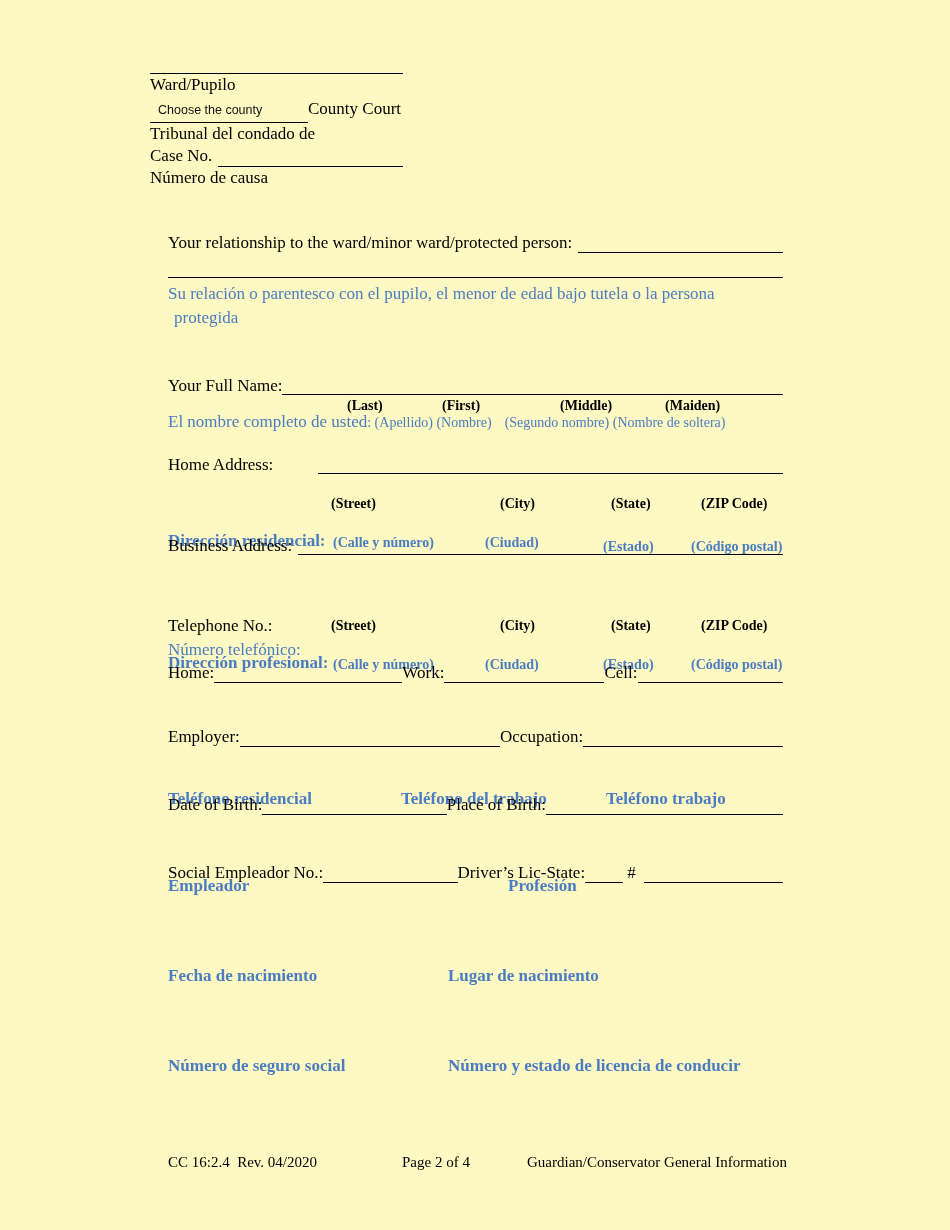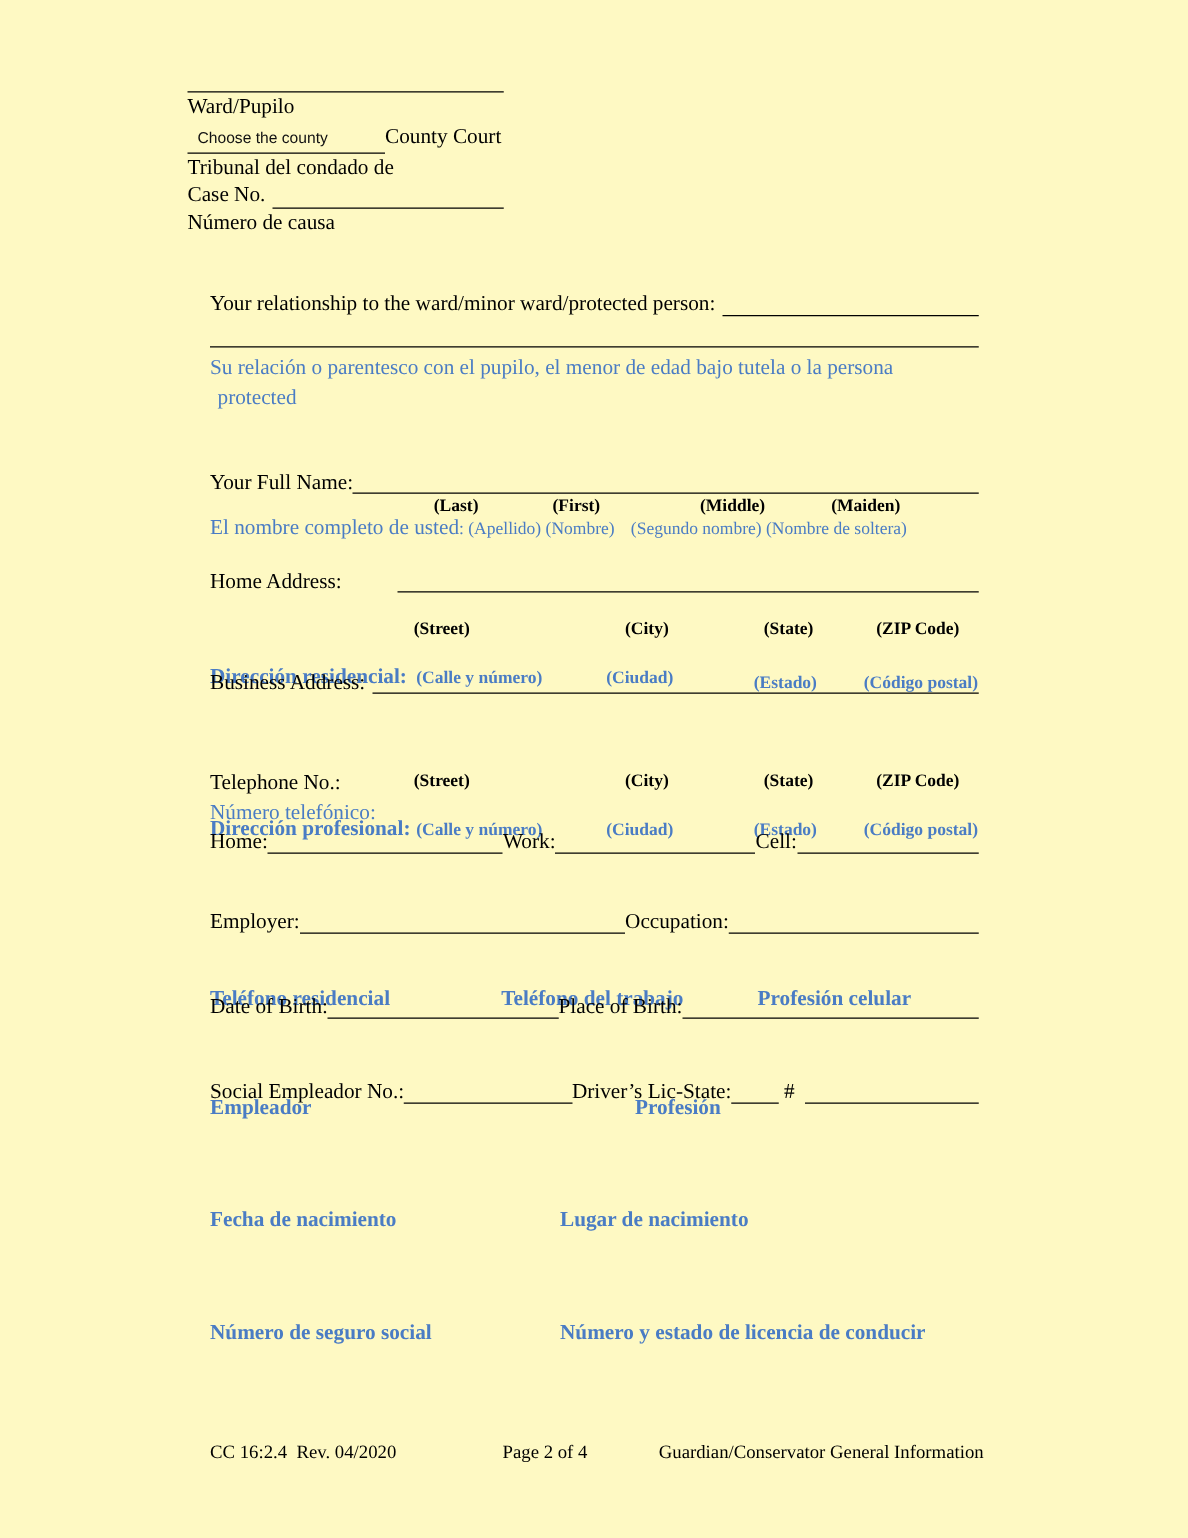--- a/index.html
+++ b/index.html
@@ -52,21 +52,21 @@
     <div class="lh">Número de causa</div>
   </div>
 
   <div class="abs frow" style="left:168px; top:233px; width:615px; height:20px;">
     <span>Your relationship to the ward/minor ward/protected person:</span>
     <span class="fill" style="margin-left:6px;"></span>
   </div>
   <div class="abs" style="left:168px; top:260px; width:615px; height:17px; border-bottom:1.5px solid #000;"></div>
   <div class="abs es" style="left:168px; top:282px; width:630px; line-height:24px;">
     <div>Su relación o parentesco con el pupilo, el menor de edad bajo tutela o la persona</div>
-    <div style="padding-left:6px;">protected</div>
+    <div style="padding-left:6px;">protegida</div>
   </div>
 
   <div class="abs frow" style="left:168px; top:376px; width:615px; height:19px;">
     <span>Your Full Name:</span>
     <span class="fill"></span>
   </div>
   <div class="abs brow sm" style="left:168px; top:395px; width:615px; height:19px;">
     <span style="left:179px;">(Last)</span>
     <span style="left:274px;">(First)</span>
     <span style="left:392px;">(Middle)</span>
@@ -120,21 +120,21 @@
     <span>Home:</span>
     <span class="fill" style="flex-grow:181;"></span>
     <span>Work:</span>
     <span class="fill" style="flex-grow:154;"></span>
     <span>Cell:</span>
     <span class="fill" style="flex-grow:140;"></span>
   </div>
   <div class="abs brow es es-big" style="left:168px; top:686px; width:630px; height:22px;">
     <span style="left:0;">Teléfono residencial</span>
     <span style="left:233px;">Teléfono del trabajo</span>
-    <span style="left:438px;">Profesión celular</span>
+    <span style="left:438px;">Teléfono trabajo</span>
   </div>
 
   <div class="abs frow" style="left:168px; top:727px; width:615px; height:20px;">
     <span>Employer:</span>
     <span class="fill" style="flex-grow:250;"></span>
     <span>Occupation:</span>
     <span class="fill" style="flex-grow:192;"></span>
   </div>
   <div class="abs brow es es-big" style="left:168px; top:751px; width:630px; height:22px;">
     <span style="left:0;">Empleador</span>

